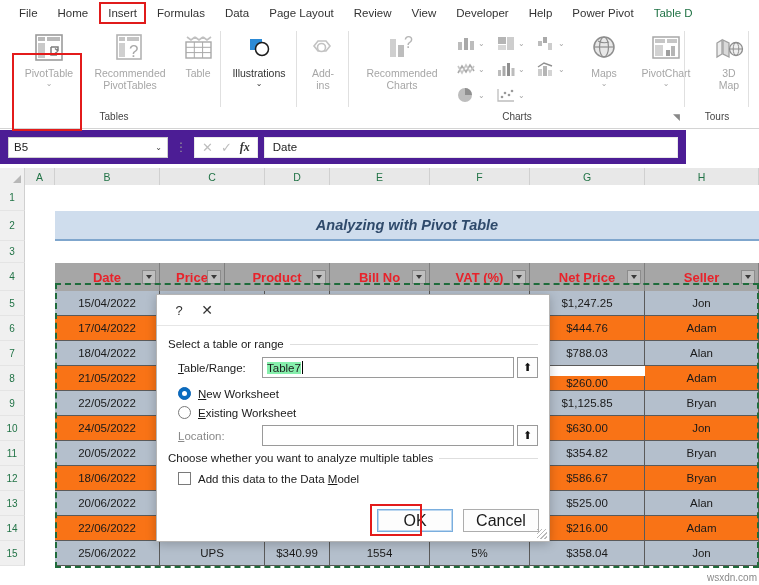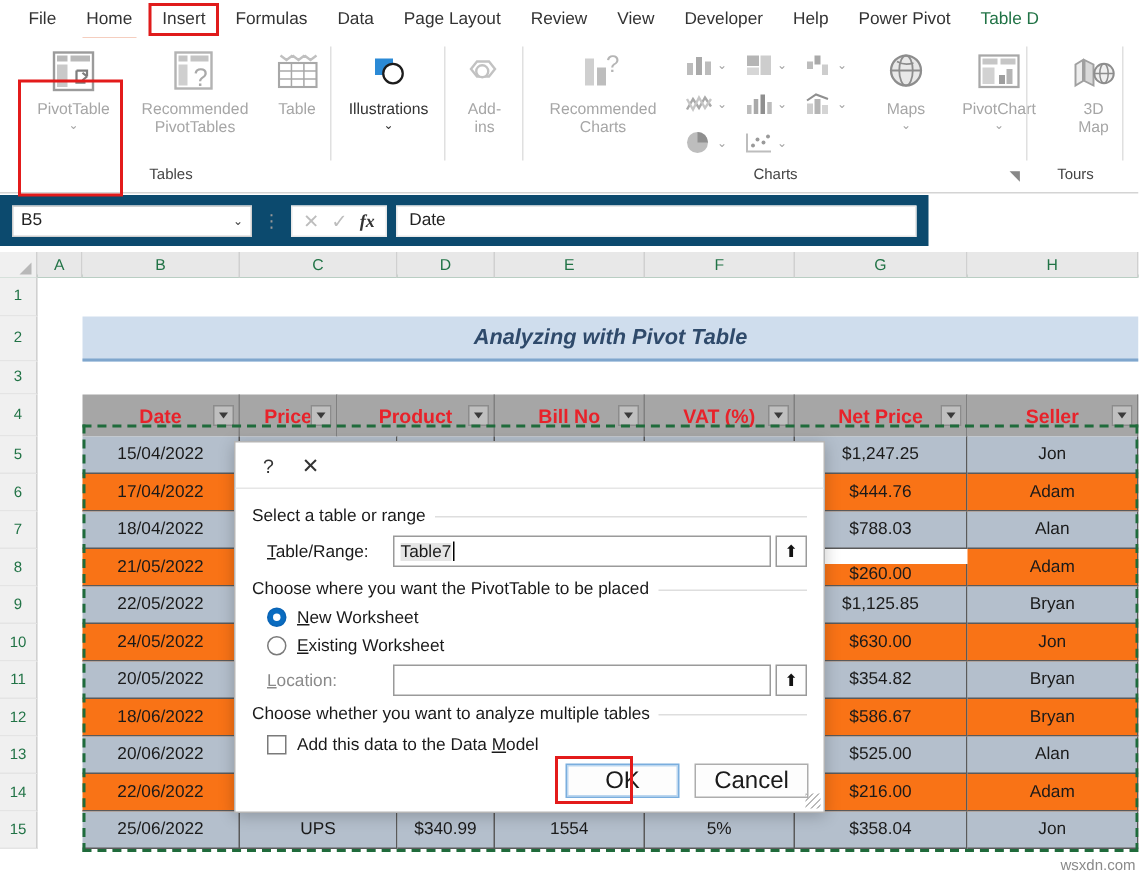--- a/index.html
+++ b/index.html
@@ -68,22 +68,22 @@
 
   .small-ic { position:absolute; display:flex; align-items:center; }
   .mini-chev { font-size: 8px; color: #a6a6a6; margin-left: 2px; }
 
   .dlg-launcher {
     position: absolute; font-size: 9px; color: #888; bottom: 1px;
   }
 
   
   .fbar {
-    position: absolute; top: 130px; left: 0; width: 619px; height: 34px;
-    background: #0c4a6e; display: flex; align-items: center;
+    position: absolute; top: 130px; left: 0; width: 686px; height: 34px;
+    background: #4c1d95; display: flex; align-items: center;
   }
   .namebox {
     margin-left: 8px; width: 160px; height: 21px;
     border: 1px solid #d0d0d0; background: #fff;
     display: flex; align-items: center; justify-content: space-between;
     padding: 0 5px; font-size: 11.5px; color: #222;
   }
   .namebox .cv { font-size: 8px; color: #444; }
   .vdots { margin: 0 7px; color: #999; font-size: 12px; letter-spacing: 0; }
   .fx-group { display:flex; align-items:center; gap:8px; height:21px;
@@ -190,21 +190,21 @@
   .sect .ln { flex: 1; height: 1px; background: #dedede; }
 
   .fieldrow { display: flex; align-items: center; margin: 7px 0 9px 10px; }
   .fieldrow .flabel { width: 84px; font-size: 11.5px; }
   .flabel u { text-decoration: underline; }
   .inputbox {
     flex: 1; height: 21px; border: 1px solid #9a9a9a; background: #fff;
     display: flex; align-items: center; padding: 0 4px;
     font-size: 11.5px; position: relative;
   }
-  .inputbox .sel { background: #e5e5e5; }
+  .inputbox .sel { background: #86efac; }
   .caret { width:1px; height:13px; background:#000; margin-left:1px; }
   .picker {
     width: 21px; height: 21px; margin-left: 3px;
     border: 1px solid #9a9a9a; background: #fdfdfd;
     display: flex; align-items: center; justify-content: center;
     font-size: 11px; color: #111;
   }
 
   .radiorow { display: flex; align-items: center; margin: 6px 0 3px 10px; }
   .radio {
@@ -729,24 +729,20 @@
 
       <div class="fieldrow">
         <span class="flabel"><u>T</u>able/Range:</span>
         <span class="inputbox">
           <span class="sel">Table7</span>
             <span class="caret"></span>
         </span>
         <span class="picker">⬆</span>
       </div>
 
-      <div class="sect">
-        <span class="st">Choose where you want the PivotTable to be placed</span>
-        <span class="ln"></span>
-      </div>
 
       <div class="radiorow">
         <span class="radio on"></span>
         <span><u>N</u>ew Worksheet</span>
       </div>
       <div class="radiorow">
         <span class="radio"></span>
         <span><u>E</u>xisting Worksheet</span>
       </div>
 

